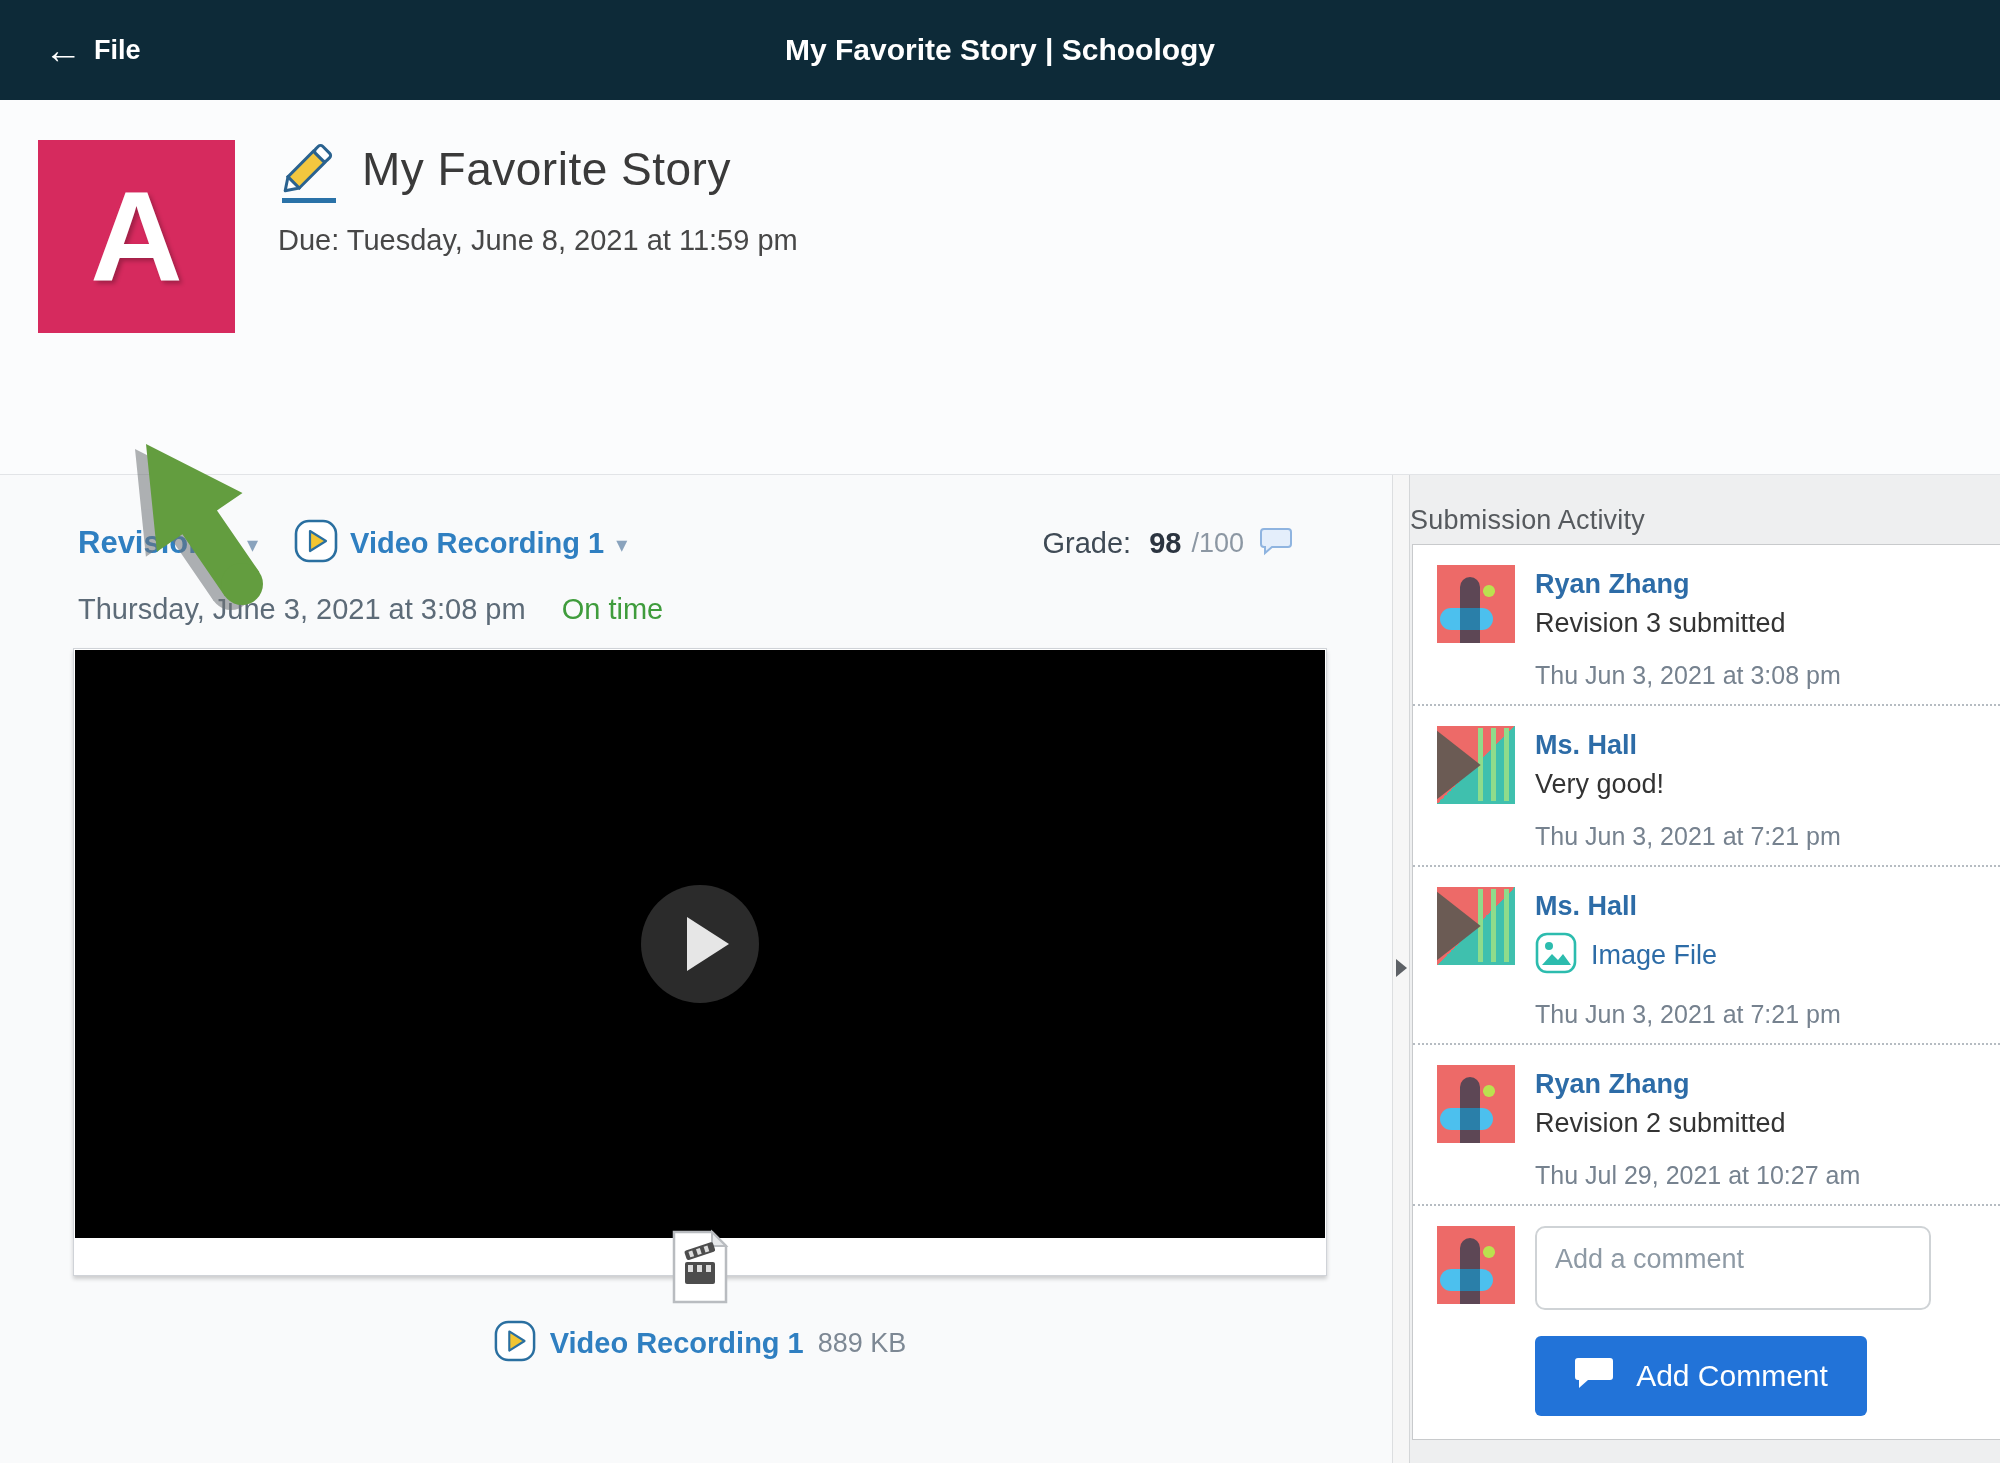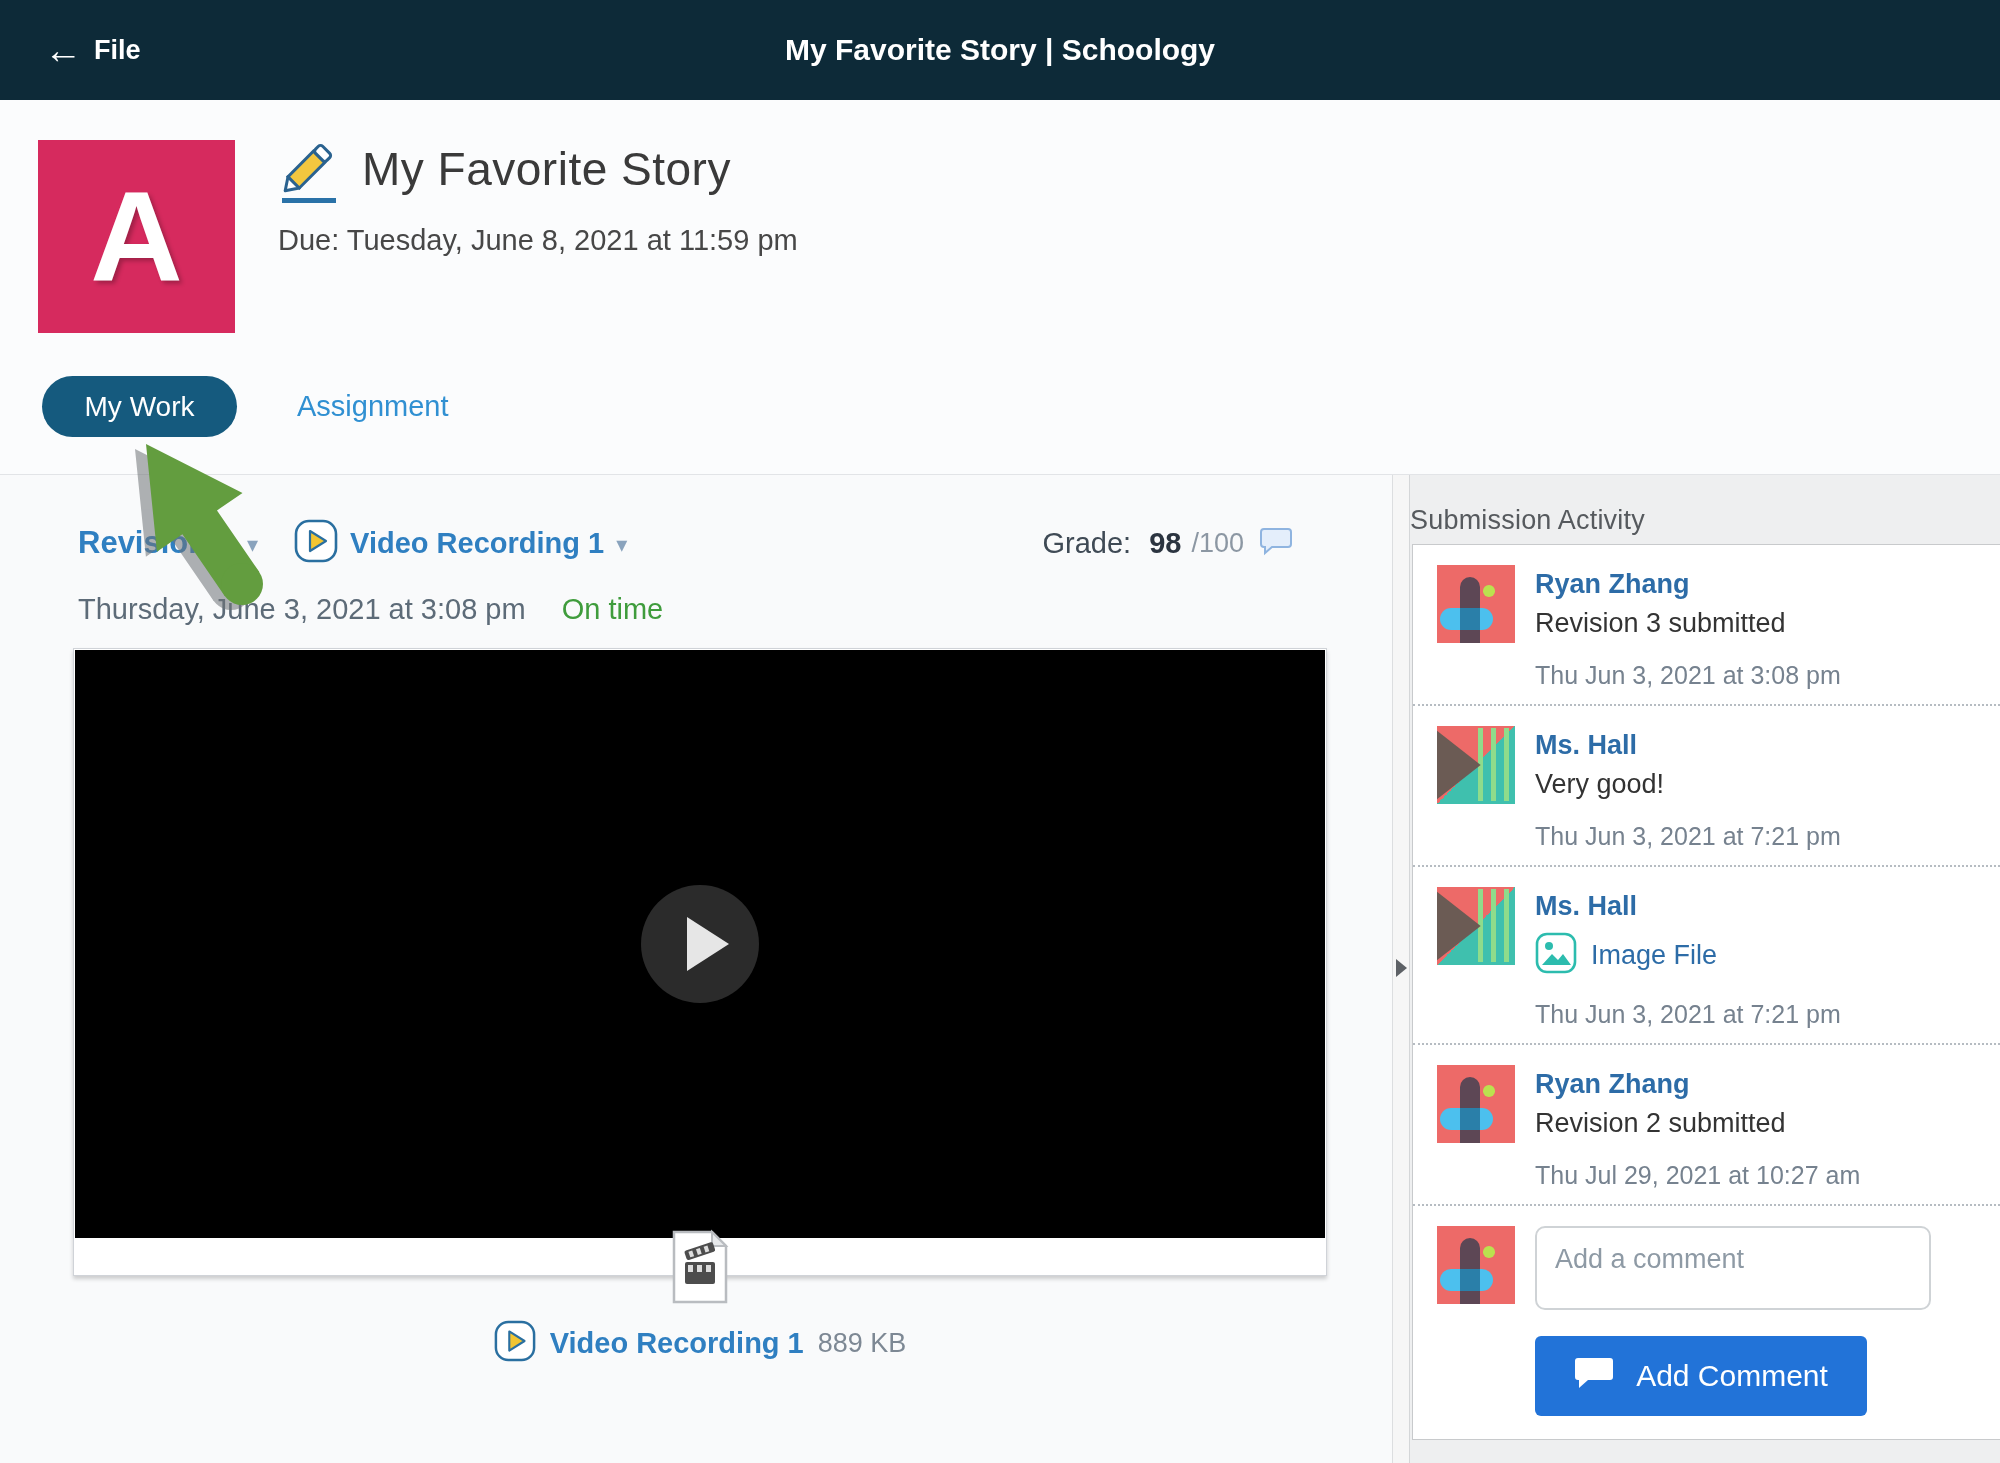--- a/index.html
+++ b/index.html
@@ -134,24 +134,20 @@
               <rect x="8" y="-8" width="36" height="16" fill="#f3c73f" stroke="#2a628f" stroke-width="3"></rect>
               <rect x="44" y="-8" width="10" height="16" rx="3" fill="#fff" stroke="#2a628f" stroke-width="3"></rect>
             </g>
             <rect x="4" y="56" width="54" height="5" fill="#2a72a8"></rect>
           </svg>
         </span>
         <h1 class="page-title">My Favorite Story</h1>
       </div>
       <div class="due-line">Due: Tuesday, June 8, 2021 at 11:59 pm</div>
     </div>
-    <nav class="tabs-row">
-      <div class="tab-pill">My Work</div>
-      <div class="tab-link">Assignment</div>
-    </nav>
   </section>
 
   <div class="content-row">
 
     <div class="main">
       <div class="submission-head">
         <div class="rev-select">
           <span class="rev-label">Revision 1</span>
           <span class="caret">▾</span>
         </div>

